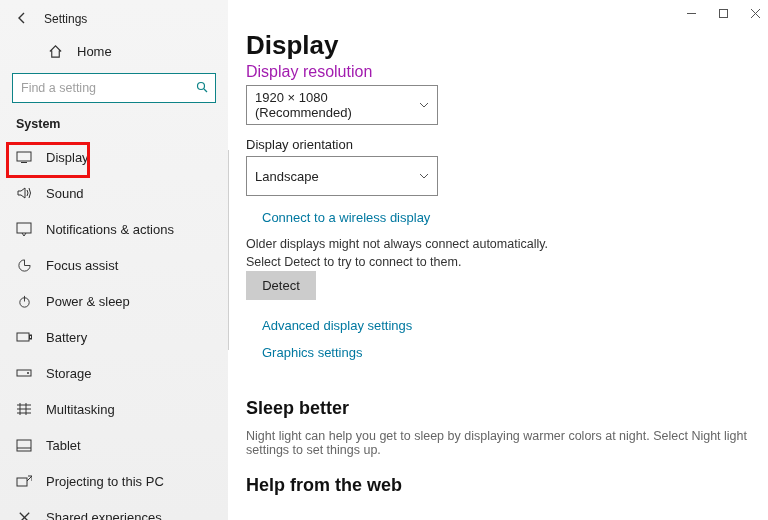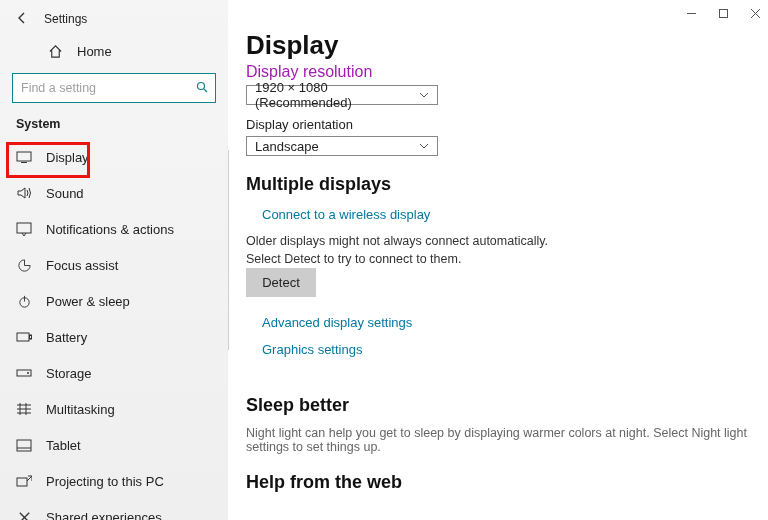--- a/index.html
+++ b/index.html
@@ -19,21 +19,21 @@
 .nav-item { display: flex; align-items: center; gap: 14px; padding: 10px 0 10px 16px; cursor: pointer; font-size: 13px; color: #222; }
 .nav-item .ic { width: 16px; height: 16px; display: flex; align-items: center; justify-content: center; }
 .highlight { position: absolute; border: 3px solid #e11; left: 6px; width: 84px; height: 36px; top: 142px; pointer-events: none; }
 .main { flex: 1; position: relative; overflow: hidden; }
 .winctrl { position: absolute; top: 6px; right: 6px; display: flex; gap: 18px; }
 .winbtn { width: 14px; height: 14px; display: flex; align-items: center; justify-content: center; cursor: pointer; color: #555; }
 .divider { position: absolute; left: 0; top: 150px; width: 1px; height: 200px; background: #888; opacity: .4; }
 .content { padding: 30px 12px 0 18px; height: 100%; overflow: hidden; }
 h1.page-title { font-size: 26px; font-weight: 600; color: #111; margin-bottom: 2px; }
 .cut-label { font-size: 16px; color: #a21caf; margin-bottom: 4px; }
-.dropdown { width: 192px; height: 20px; border: 1px solid #888; display: flex; align-items: center; justify-content: space-between; padding: 0 8px; font-size: 13px; color: #222; cursor: pointer; margin-bottom: 12px; background: #fff; }
+.dropdown { width: 192px; height: 40px; border: 1px solid #888; display: flex; align-items: center; justify-content: space-between; padding: 0 8px; font-size: 13px; color: #222; cursor: pointer; margin-bottom: 12px; background: #fff; }
 .section-h { font-size: 18px; font-weight: 600; color: #111; margin: 18px 0 10px 0; }
 .linkish { font-size: 13px; color: #0078a0; cursor: pointer; margin-bottom: 10px; display: inline-block; margin-left: 16px; }
 .helper { font-size: 12.5px; color: #333; line-height: 1.45; max-width: 320px; }
 .detect { width: 70px; height: 29px; background: #ccc; border: none; font-size: 13px; color: #222; cursor: pointer; margin-bottom: 16px; }
 .sub { font-size: 12.5px; color: #666; margin-bottom: 16px; }
 svg { display: block; }
 </style>
 </head>
 <body>
 
@@ -205,21 +205,20 @@
     <div class="cut-label" style="font-size:13px;color:#222">Display orientation</div>
     <div class="dropdown">
       <span>Landscape</span>
       <span>
           <svg width="10" height="6" viewBox="0 0 10 6">
             <path d="M1 1 L5 5 L9 1" stroke="#555" fill="none"></path>
           </svg>
         </span>
     </div>
 
-    <div class="section-h">Multiple displays</div>
     <span class="linkish">Connect to a wireless display</span>
     <div class="helper">Older displays might not always connect automatically. Select Detect to try to connect to them.</div>
     <button class="detect">Detect</button>
     <div><span class="linkish">Advanced display settings</span></div>
     <div><span class="linkish">Graphics settings</span></div>
 
     <div class="section-h" style="margin-top:28px">Sleep better</div>
     <div class="sub">Night light can help you get to sleep by displaying warmer colors at night. Select Night light settings to set things up.</div>
 
     <div class="section-h">Help from the web</div>

